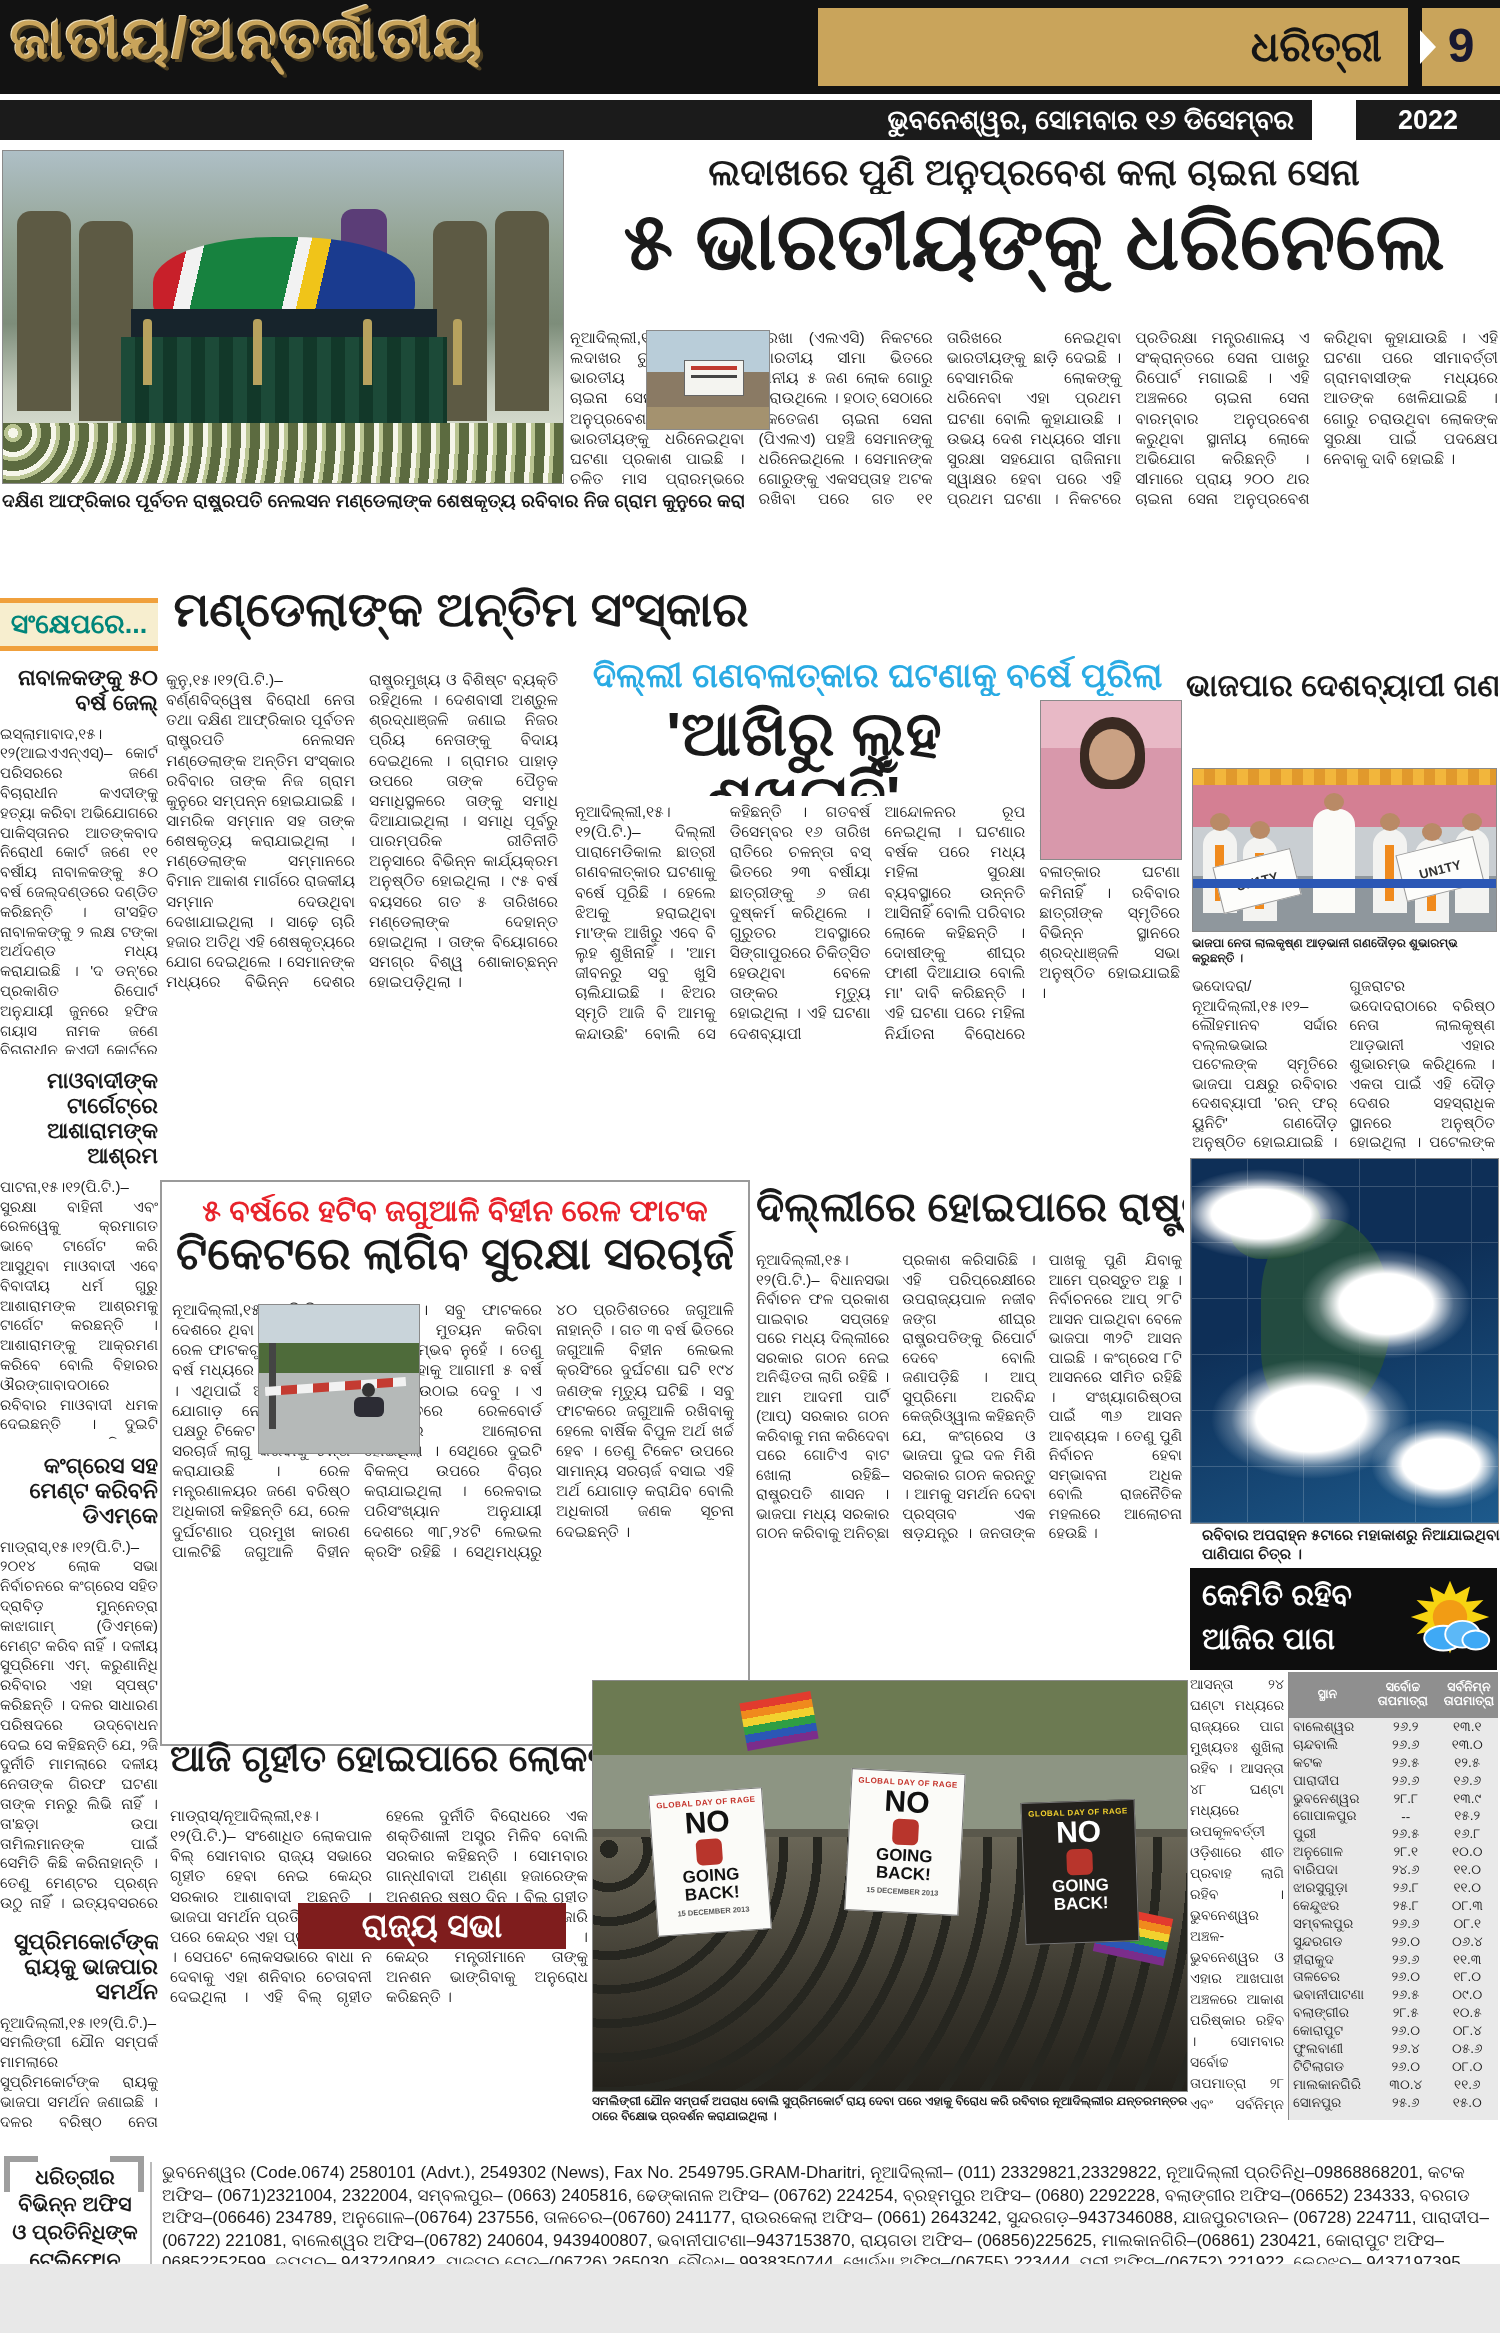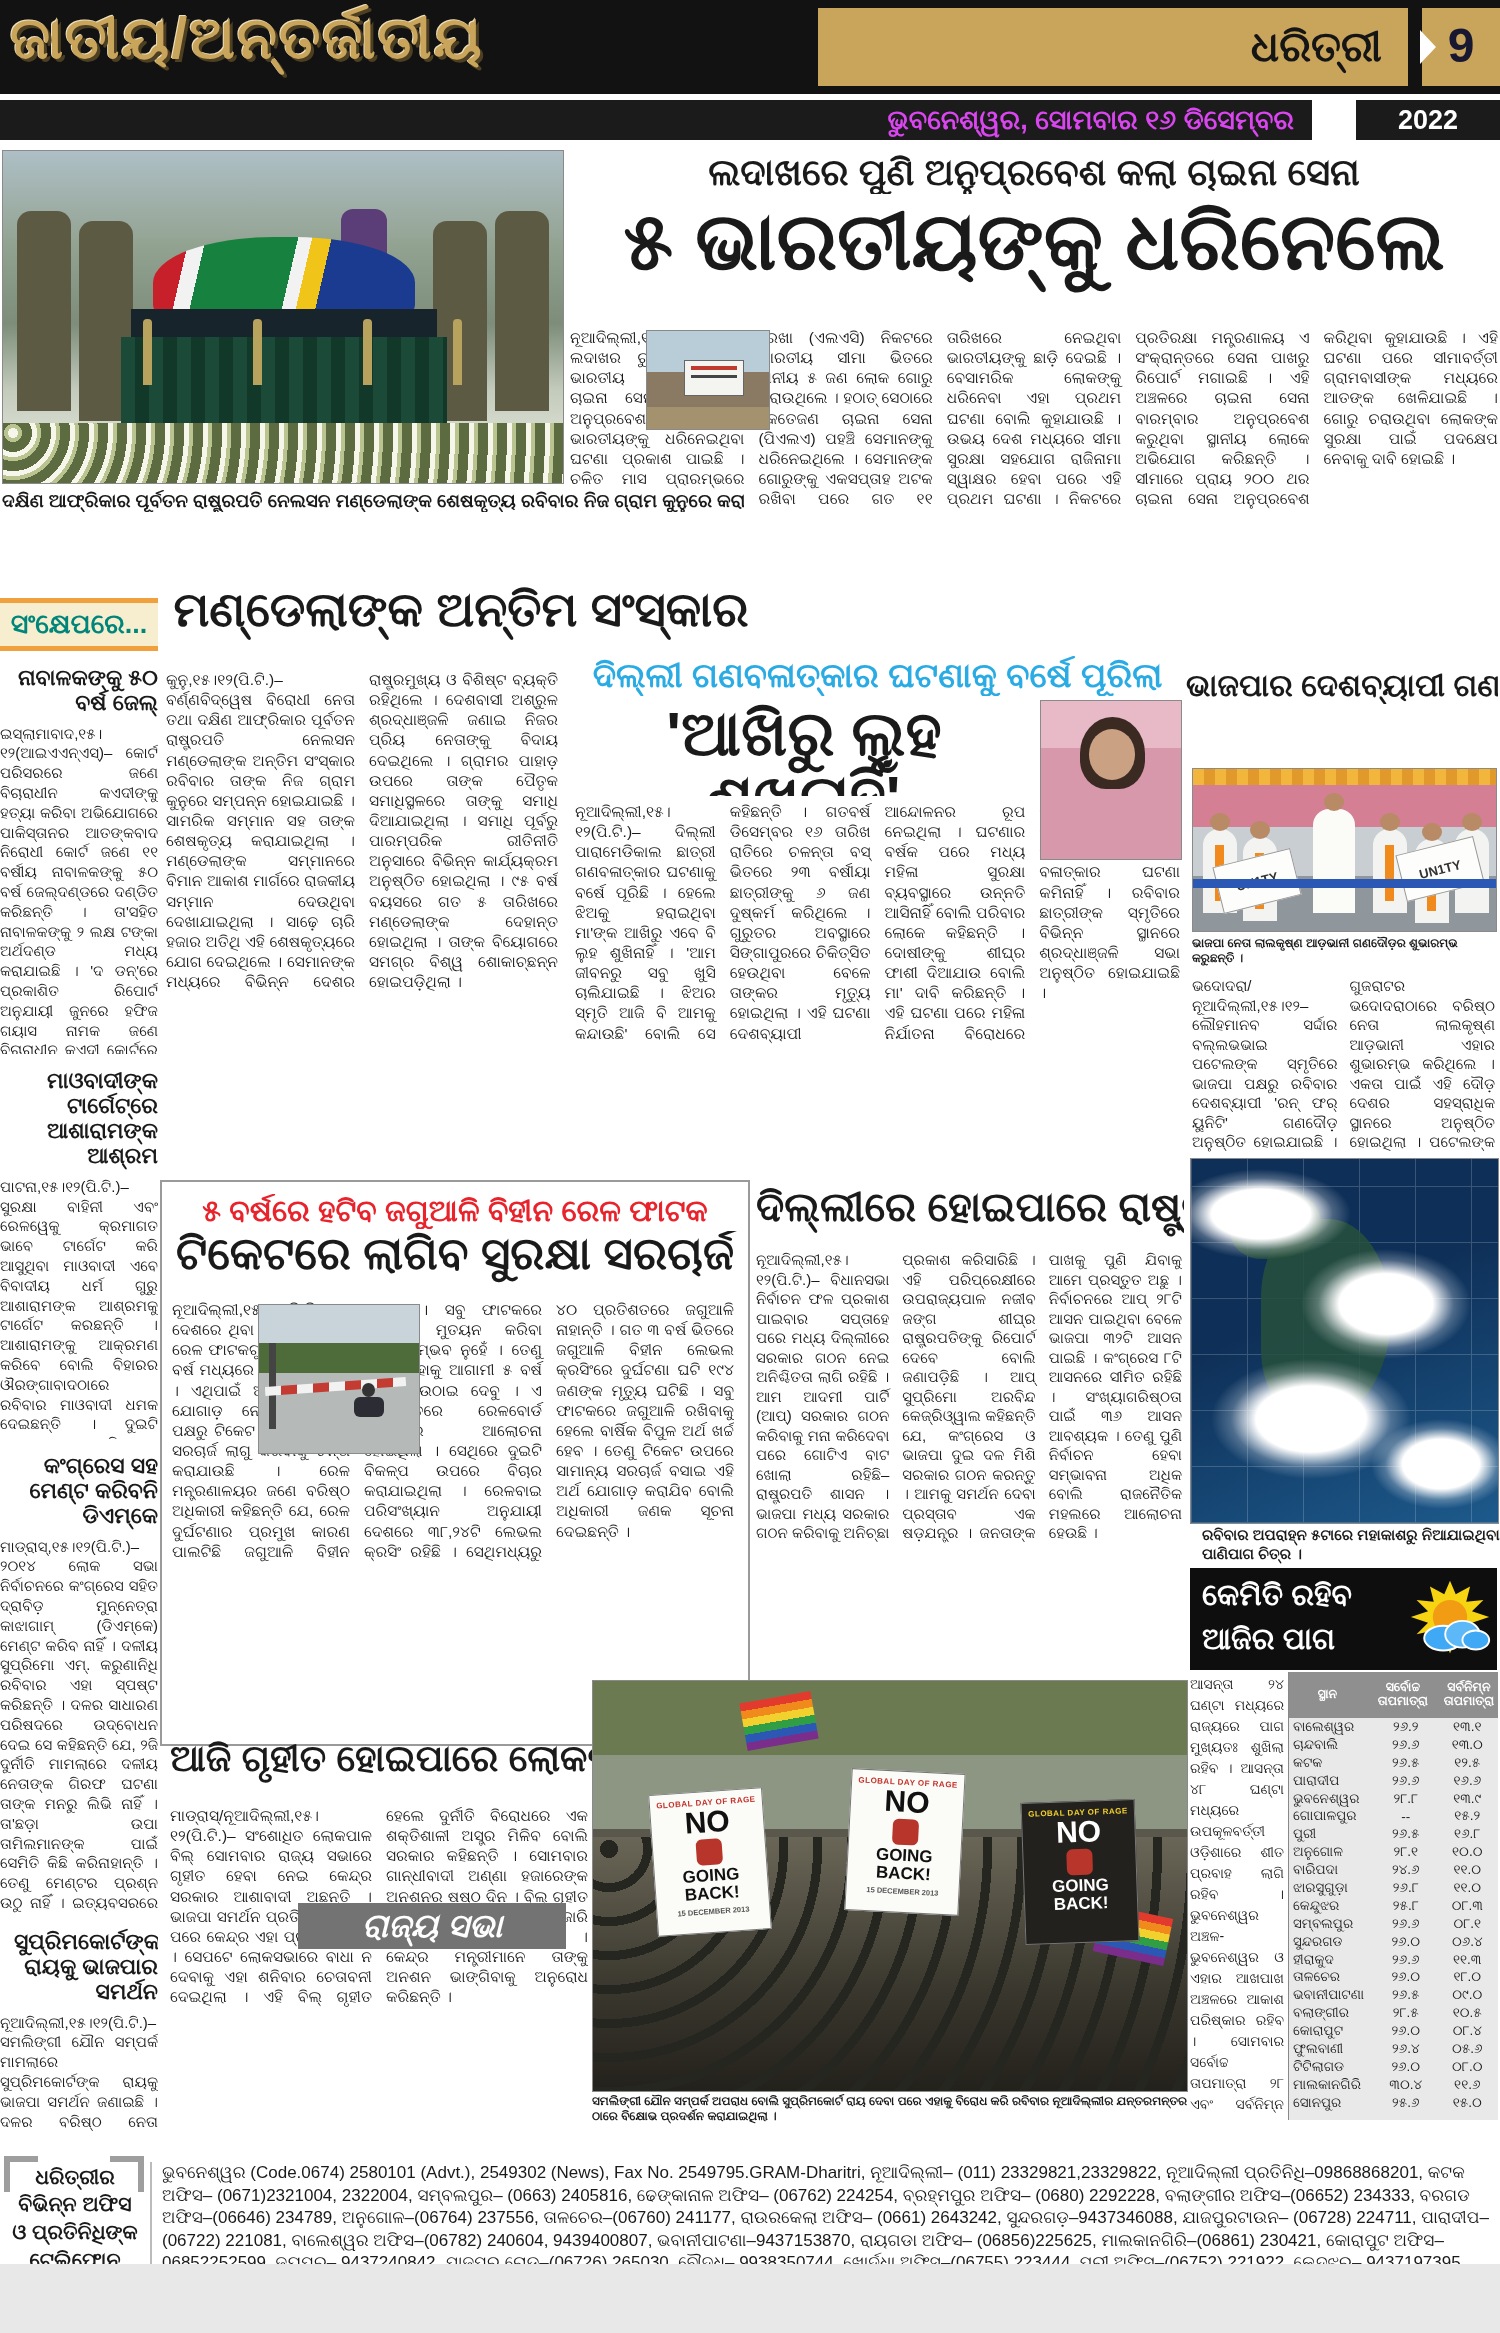--- a/index.html
+++ b/index.html
@@ -10,21 +10,21 @@
   .masthead{left:0;top:0;width:1500px;height:94px;background:#121212;}
   .mast-title{left:10px;top:4px;font-size:58px;font-weight:bold;color:#c9a45b;letter-spacing:2px;
         text-shadow:3px 3px 0 #4d3f22,-1px -1px 0 #efe0bd;white-space:nowrap;}
   .mast-paper{left:818px;top:8px;width:590px;height:78px;background:#c9a45b;}
   .mast-paper span{position:absolute;right:26px;top:0;line-height:78px;font-size:42px;font-weight:bold;color:#151515;}
   .mast-page{left:1422px;top:8px;width:78px;height:78px;background:#c9a45b;}
   .mast-page:before{content:"";position:absolute;left:-2px;top:22px;border-left:16px solid #ffffff;
         border-top:17px solid transparent;border-bottom:17px solid transparent;}
   .mast-page span{position:absolute;left:0;right:0;text-align:center;line-height:76px;font-size:48px;font-weight:bold;color:#181830;}
   .datebar{left:0;top:100px;width:1312px;height:40px;background:#1b1b1b;}
-  .datebar span{position:absolute;right:18px;line-height:40px;font-size:27px;font-weight:bold;color:#d946ef;}
+  .datebar span{position:absolute;right:18px;line-height:40px;font-size:27px;font-weight:bold;color:#ffffff;}
   .yearbox{left:1356px;top:100px;width:144px;height:40px;background:#1b1b1b;text-align:center;}
   .yearbox span{line-height:40px;font-size:27px;font-weight:bold;color:#ffffff;}
   
   .kick{font-weight:bold;text-align:center;white-space:nowrap;overflow:hidden;}
   .headline{font-weight:bold;text-align:center;overflow:hidden;line-height:1.04;}
   .body-txt{font-size:15.5px;line-height:1.3;text-align:justify;overflow:hidden;}
   .caption{font-weight:bold;font-size:18.5px;line-height:1.2;overflow:hidden;white-space:nowrap;}
   .cap2{font-weight:bold;font-size:12px;line-height:1.25;overflow:hidden;}
   
   .photo{border:1px solid #8a8a8a;overflow:hidden;}
@@ -95,21 +95,21 @@
         font-size:13.5px;}
   .wx-hdr{display:flex;background:#8f8f8f;color:#fff;font-weight:bold;font-size:12.5px;line-height:1.1;
         text-align:center;align-items:center;height:46px;gap:8px;}
   .wx-hdr span{padding:1px;}
   .wrow{display:flex;height:17.9px;align-items:center;}
   .c1{width:40%;padding-left:4px;overflow:hidden;white-space:nowrap;}
   .c2,.c3{width:30%;text-align:center;overflow:hidden;white-space:nowrap;}
   .wx-fc{left:1190px;top:1674px;width:94px;height:446px;font-size:14px;line-height:1.5;text-align:justify;overflow:hidden;}
   
   .railbox{left:160px;top:1180px;width:586px;height:562px;border:2px solid #9a9a9a;}
-  .tag-red{background:#737373;color:#fff;font-weight:bold;text-align:center;font-style:italic;}
+  .tag-red{background:#7f1d1d;color:#fff;font-weight:bold;text-align:center;}
   
   .clabel{left:10px;top:2162px;width:130px;height:140px;text-align:center;font-size:20.5px;font-weight:bold;line-height:1.35;
         display:flex;align-items:center;justify-content:center;}
   .corner{position:absolute;width:28px;height:30px;}
   .ctl{left:4px;top:2156px;border-left:6px solid #9e9e9e;border-top:6px solid #9e9e9e;}
   .ctr{left:110px;top:2156px;border-right:6px solid #9e9e9e;border-top:6px solid #9e9e9e;}
   .cbl{left:4px;top:2272px;border-left:6px solid #9e9e9e;border-bottom:6px solid #9e9e9e;}
   .cbr{left:110px;top:2272px;border-right:6px solid #9e9e9e;border-bottom:6px solid #9e9e9e;}
   .phones{left:150px;top:2162px;width:1344px;height:142px;font-size:17px;line-height:1.33;overflow:hidden;border-left:2px solid #bbb;padding-left:10px;box-sizing:border-box;}
   .botrule{left:0;top:2308px;width:1500px;height:5px;background:#111;}

